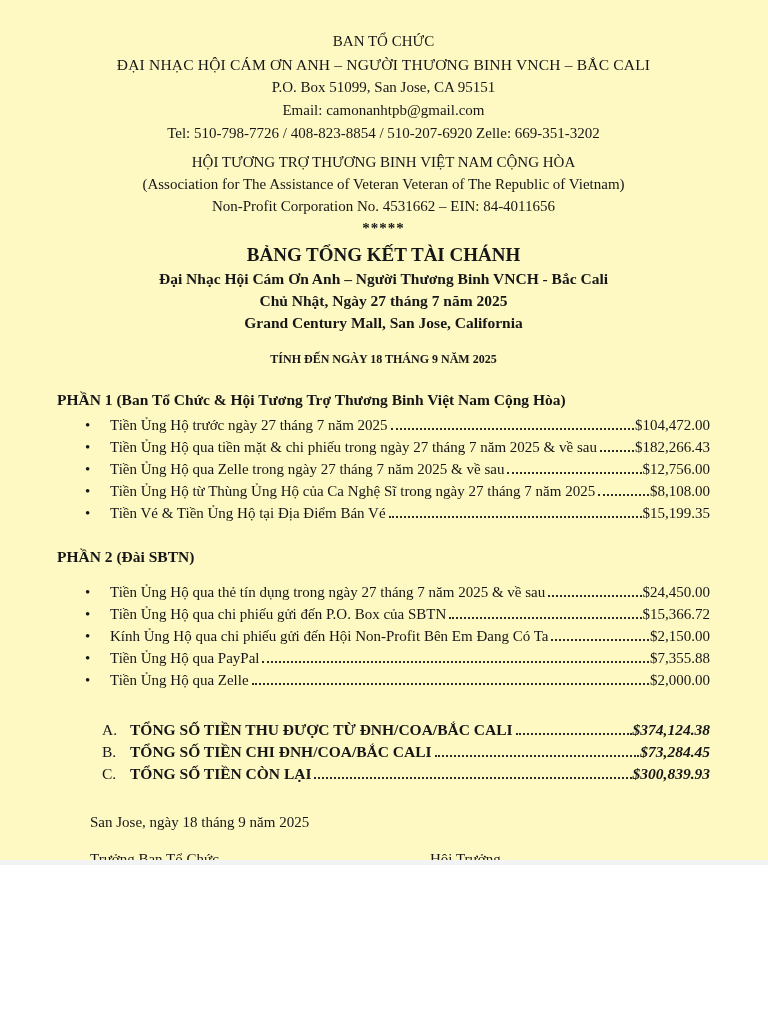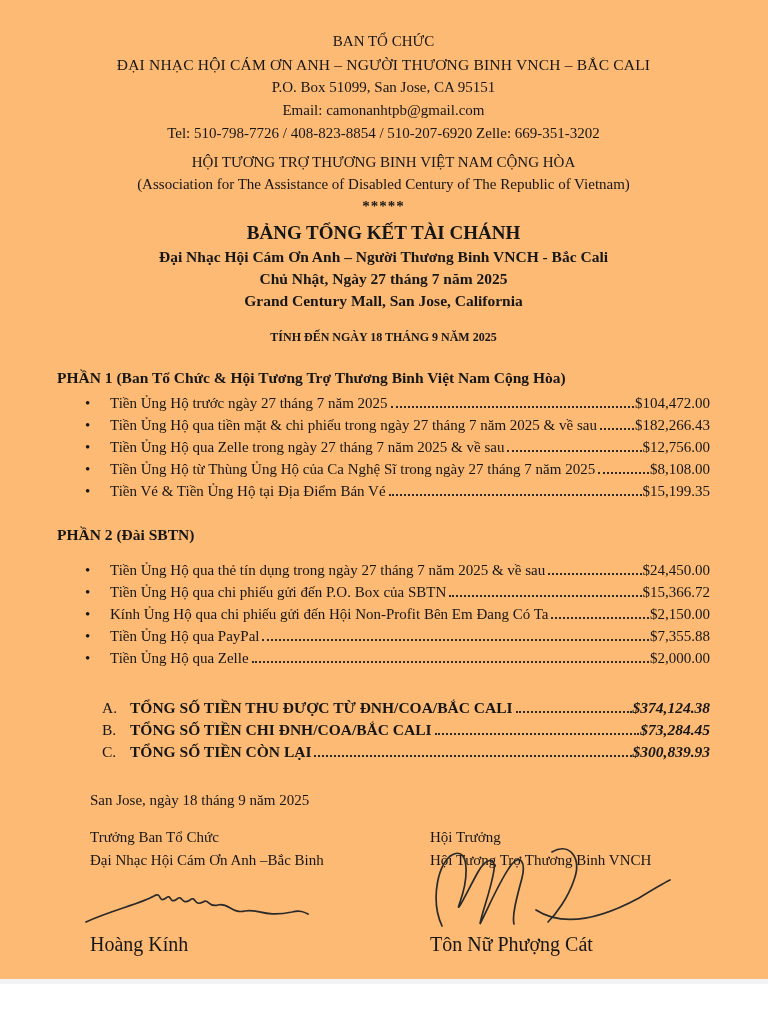--- a/index.html
+++ b/index.html
@@ -4,22 +4,22 @@
 <style>
   * { margin:0; padding:0; box-sizing:border-box; }
   html,body { width:768px; }
   body {
     font-family:"Liberation Serif", serif;
     background:#ffffff;
     color:#161616;
   }
   .page {
     position:relative;
-    width:768px; height:984px;
-    background:#fdba74;
+    width:768px; height:865px;
+    background:#fef9c3;
     overflow:hidden;
   }
   .content { padding:30px 58px 0 57px; }
 
   .center { text-align:center; }
 
   .org-header div { font-size:15px; line-height:23px; }
   .org-header .org-name { font-size:15.5px; letter-spacing:0.2px; }
 
   .assoc-header { margin-top:6px; }
@@ -84,21 +84,22 @@
     <div class="org-header center">
       <div>BAN TỔ CHỨC</div>
       <div class="org-name">ĐẠI NHẠC HỘI CÁM ƠN ANH – NGƯỜI THƯƠNG BINH VNCH – BẮC CALI</div>
       <div>P.O. Box 51099, San Jose, CA 95151</div>
       <div>Email: camonanhtpb@gmail.com</div>
       <div>Tel: 510-798-7726 / 408-823-8854 / 510-207-6920  Zelle: 669-351-3202</div>
     </div>
 
     <div class="assoc-header center">
       <div>HỘI TƯƠNG TRỢ THƯƠNG BINH VIỆT NAM CỘNG HÒA</div>
-      <div>(Association for The Assistance of Disabled Century of The Republic of Vietnam)</div>
+      <div>(Association for The Assistance of Veteran Veteran of The Republic of Vietnam)</div>
+      <div>Non-Profit Corporation No. 4531662 – EIN: 84-4011656</div>
       <div class="stars">*****</div>
     </div>
 
     <div class="title-block center">
       <div class="report-title">BẢNG TỔNG KẾT TÀI CHÁNH</div>
       <div class="sub">Đại Nhạc Hội Cám Ơn Anh – Người Thương Binh VNCH - Bắc Cali</div>
       <div class="sub">Chủ Nhật, Ngày 27 tháng 7 năm 2025</div>
       <div class="sub">Grand Century Mall, San Jose, California</div>
       <div class="as-of">TÍNH ĐẾN NGÀY 18 THÁNG 9 NĂM 2025</div>
     </div>

